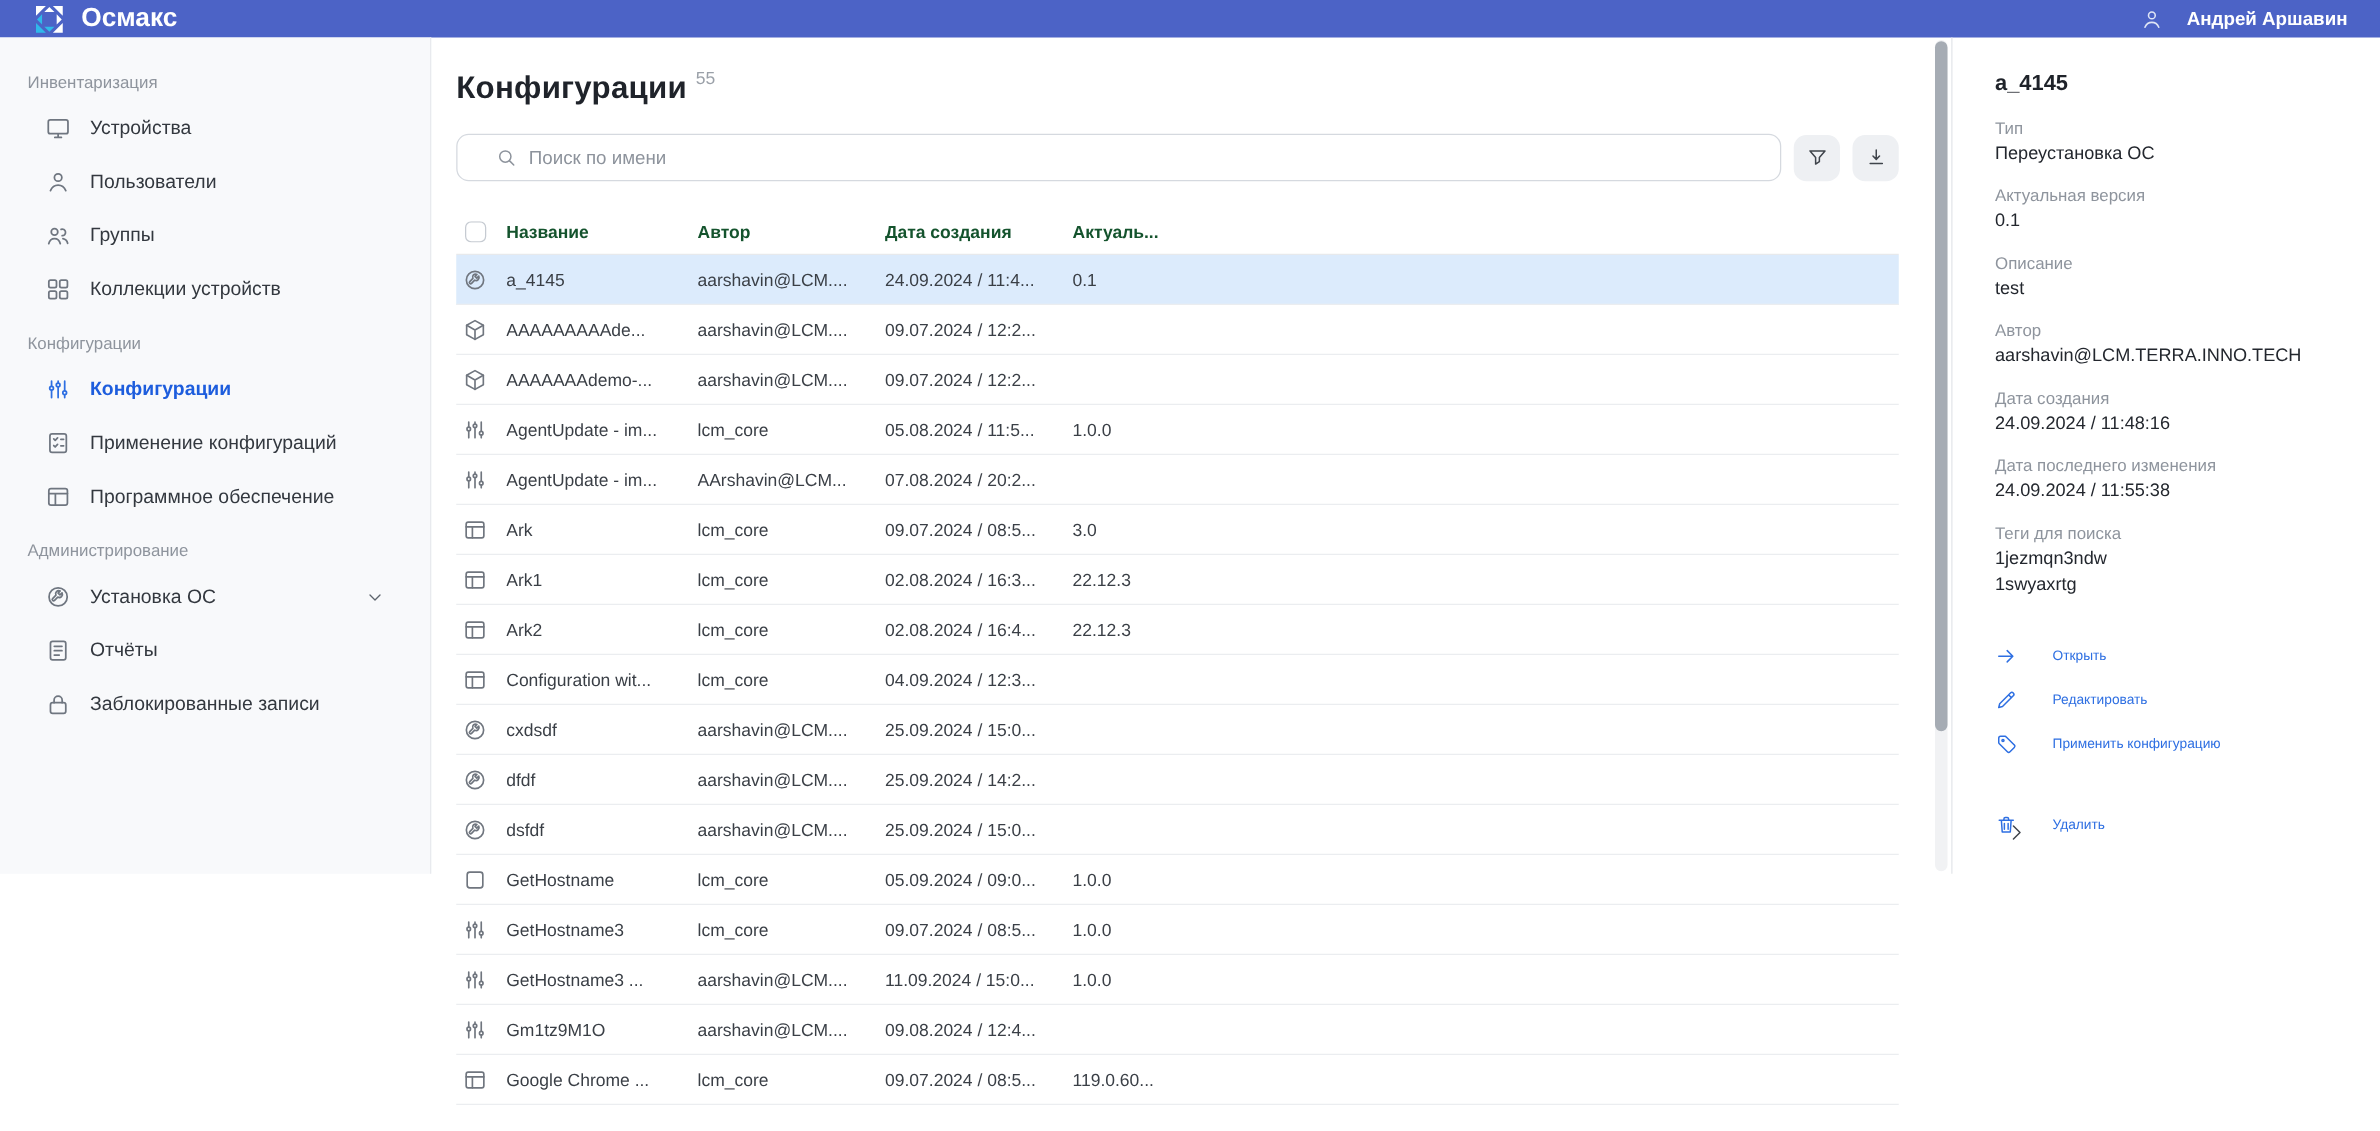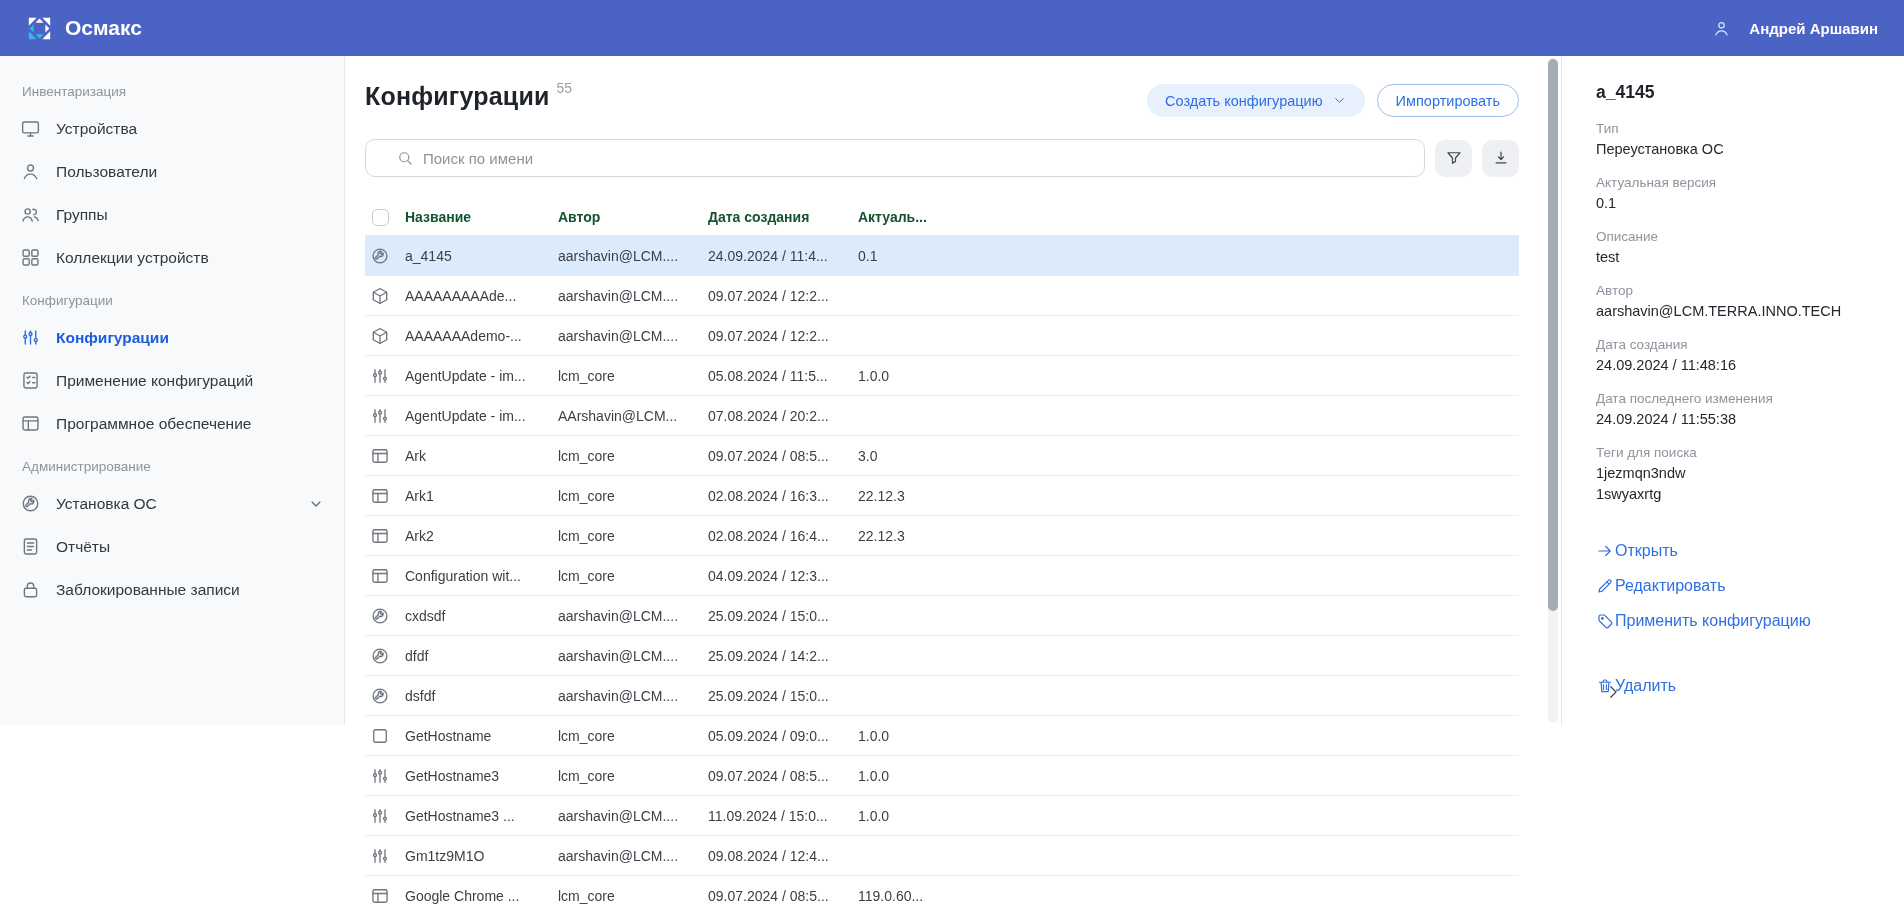--- a/index.html
+++ b/index.html
@@ -1,33 +1,33 @@
 <!DOCTYPE html>
 <html><head>
 <meta charset="utf-8">
 <style>
   * { margin:0; padding:0; box-sizing:border-box; }
   html,body { width:1904px; height:905px; overflow:hidden; background:#fff;
               font-family:"Liberation Sans", sans-serif; color:#23272e; }
 
   
-  .topbar { height:56px; background:#4c63c6; display:flex; align-items:center;
+  .topbar { height:30px; background:#4c63c6; display:flex; align-items:center;
             justify-content:space-between; padding:0 26px; }
   .brand { display:flex; align-items:center; gap:12px; color:#fff; font-size:21px; font-weight:700; }
   .brand .ico { width:27px; height:27px; display:inline-flex; }
   .userbox { display:flex; align-items:center; gap:18px; color:#fff; font-size:15px; font-weight:600; }
   .userbox .ico { width:19px; height:19px; color:#dfe5f5; display:inline-flex; }
 
   
   .shell { display:flex; height:669px; }
 
   
   .sidebar { width:345px; background:#f8f9fb; border-right:1px solid #e8eaee; padding:14px 0 0 0; flex:none; }
   .sec-title { color:#8e949d; font-size:13.5px; padding:14px 22px 8px 22px; }
-  .nav-item { display:flex; align-items:center; gap:15px; padding:0 20px; height:43px;
+  .nav-item { display:flex; align-items:center; gap:15px; padding:0 36px; height:43px;
               font-size:15.5px; color:#33383f; cursor:pointer; position:relative; }
   .nav-item .ico { width:21px; height:21px; color:#6f7680; display:inline-flex; flex:none; }
   .nav-item.active { color:#1d5ddd; font-weight:700; }
   .nav-item.active .ico { color:#2e6fe2; }
   .nav-item .chev { margin-left:auto; width:16px; height:16px; color:#5c636c; display:inline-flex; }
 
   
   .main-wrap { flex:1; position:relative; min-width:0; }
   .main { padding:26px 42px 0 20px; }
   .page-head { display:flex; align-items:flex-start; }
@@ -68,21 +68,21 @@
   .vscroll { position:absolute; top:2px; right:3px; bottom:2px; width:10px; border-radius:6px; background:#f1f2f4; }
   .vscroll .thumb { position:absolute; top:1px; left:0; width:10px; height:83%; border-radius:6px; background:#a6acb4; }
 
   
   .panel { width:343px; flex:none; border-left:1px solid #e3e6ea; padding:26px 30px 0 34px; position:relative; }
   .panel-title { font-size:17.5px; font-weight:700; color:#1f232a; margin-bottom:18px; }
   .field { margin-bottom:15px; }
   .field-label { font-size:13.5px; color:#8e949d; margin-bottom:3px; }
   .field-value { font-size:14.5px; color:#23272e; white-space:pre-line; line-height:1.45; }
   .actions { margin-top:28px; }
-  .action { display:flex; align-items:center; gap:1px; color:#2e6fe2; font-size:16px; height:35px; cursor:pointer; }
+  .action { display:flex; align-items:center; gap:28px; color:#2e6fe2; font-size:11px; height:35px; cursor:pointer; }
   .action .ico { width:18px; height:18px; display:inline-flex; flex:none; }
   .action.delete { margin-top:30px; }
   .collapse { position:absolute; left:42px; bottom:24px; width:18px; height:18px; color:#3f444b; cursor:pointer; display:inline-flex; }
 </style>
 </head>
 <body>
 
 <header class="topbar">
   <div class="brand">
     <span class="ico">
@@ -219,33 +219,20 @@
         </span>
         <span>Заблокированные записи</span>
       </div>
     </nav>
 
   <div class="main-wrap">
     <div class="main">
       <div class="page-head">
         <span class="page-title">Конфигурации</span>
         <span class="page-count">55</span>
-        <div class="head-actions">
-          <button class="btn primary-soft">
-            <span>Создать конфигурацию</span>
-            <span class="ico">
-                <svg viewBox="0 0 24 24" fill="none" stroke="currentColor" stroke-width="1.6" stroke-linecap="round" stroke-linejoin="round" width="100%" height="100%">
-                  <path d="M6 9l6 6 6-6"></path>
-                </svg>
-              </span>
-          </button>
-          <button class="btn outline">
-            <span>Импортировать</span>
-          </button>
-        </div>
       </div>
 
       <div class="search-row">
         <div class="search-box">
           <span class="ico">
               <svg viewBox="0 0 24 24" fill="none" stroke="currentColor" stroke-width="1.6" stroke-linecap="round" stroke-linejoin="round" width="100%" height="100%">
                 <circle cx="11" cy="11" r="6"></circle>
                 <path d="M15.6 15.6L20 20"></path>
               </svg>
             </span>

